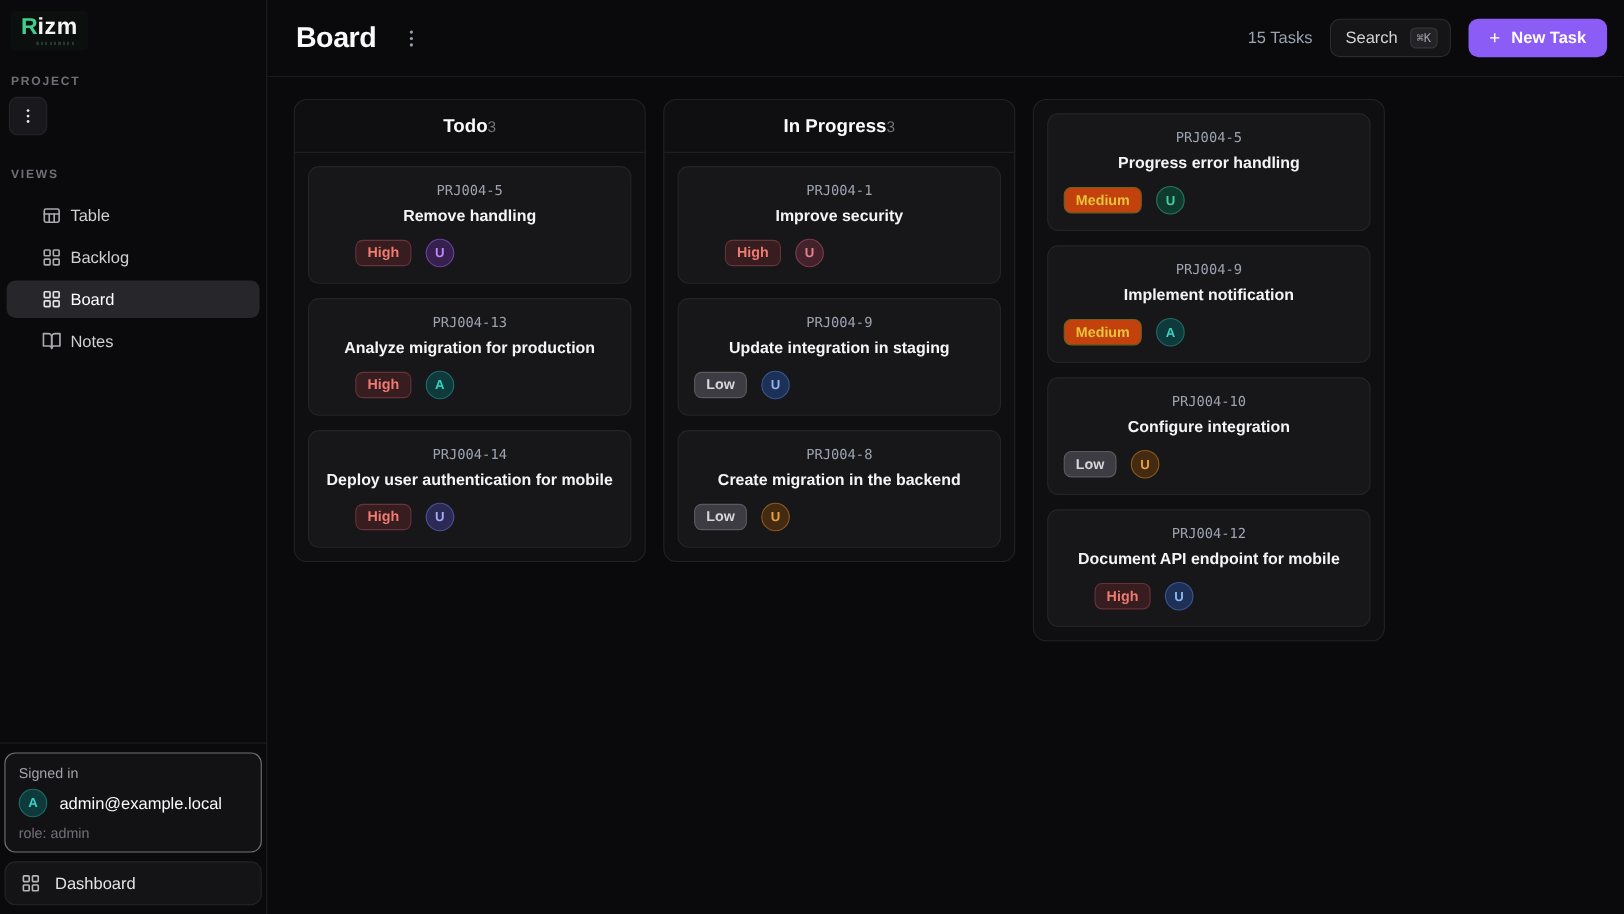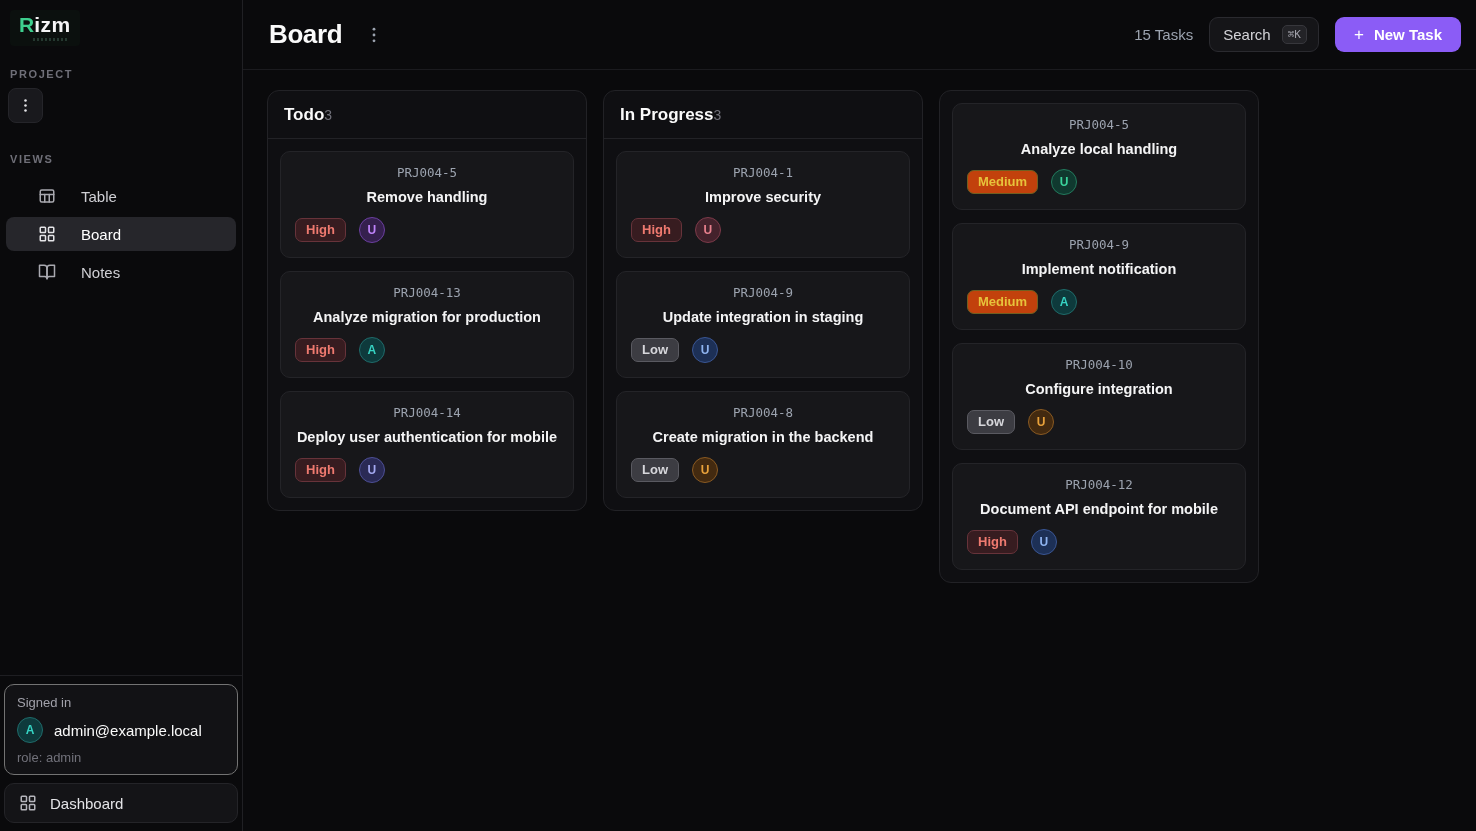--- a/index.html
+++ b/index.html
@@ -34,21 +34,21 @@
     font-size:14px; padding:0 28px 0 12px; font-family:"Liberation Sans", sans-serif;
   }
   .select-chevron { position:absolute; right:9px; top:9px; width:15px; height:15px;
     color:#d4d4d8; pointer-events:none; }
   .icon-btn {
     width:35px; height:35px; border-radius:8px; background:#19191d; border:1px solid #25252a;
     color:#e4e4e7; display:flex; align-items:center; justify-content:center; cursor:pointer;
   }
   .views-label { margin-top:30px; }
   .nav { display:flex; flex-direction:column; gap:4px; margin-top:6px; }
-  .nav-item { display:flex; align-items:center; gap:25px; padding:8px 10px 8px 32px;
+  .nav-item { display:flex; align-items:center; gap:8px; padding:8px 10px 8px 32px;
     border-radius:8px; font-size:15px; color:#cfcfd4; cursor:pointer; }
   .nav-item .nv-icon { width:18px; height:18px; color:#a9a9b0; flex-shrink:0; }
   .nav-item.active { background:#26262b; color:#ffffff; }
   .nav-item.active .nv-icon { color:#e4e4e7; }
   .flex-spacer { flex:1; }
   .sidebar-divider { border-top:1px solid #1e1e22; margin:8px -6px 8px; }
   .signed-card { background:#121215; border:1px solid #737373; border-radius:10px;
     padding:10px 12px 9px; margin:0 -2px; }
   .signed-label { color:#a1a1aa; font-size:13px; }
   .signed-row { display:flex; align-items:center; gap:11px; margin-top:7px; }
@@ -72,33 +72,33 @@
   .kbd { background:#232327; border:1px solid #37373c; border-radius:5px; padding:2px 5px;
     font-size:11px; color:#a1a1aa; font-family:"DejaVu Sans Mono", monospace; }
   .new-task-btn { margin-left:16px; background:#8b5cf6; border:none; color:#ffffff;
     border-radius:9px; padding:9px 19px; font-size:15px; font-weight:600;
     display:flex; align-items:center; gap:10px; cursor:pointer;
     font-family:"Liberation Sans", sans-serif; }
   .plus-glyph { font-size:17px; font-weight:400; line-height:1; }
   
   .board { display:flex; gap:16px; align-items:flex-start; padding:20px 24px; }
   .column { width:320px; background:#0f0f12; border:1px solid #222226; border-radius:12px; }
-  .col-header { display:flex; justify-content:flex-start; align-items:center;
+  .col-header { display:flex; justify-content:center; align-items:center;
     padding:14px 16px 13px; border-bottom:1px solid #222226; }
   .col-title { font-size:17px; font-weight:700; }
   .col-count { font-size:14px; color:#71717a; }
   .col-cards { padding:12px; display:flex; flex-direction:column; gap:13px;text-align:center; }
   .card { background:#17171a; border:1px solid #242428; border-radius:10px;
     padding:13px 14px 14px; cursor:pointer; }
   .card-id { font-family:"DejaVu Sans Mono", monospace; font-size:12.5px; color:#9ca3af; }
   .card-title { margin-top:9px; font-size:14.5px; font-weight:600; color:#f4f4f5; }
   .card-meta { margin-top:12px; display:flex; align-items:center; gap:13px; }
   .badge { display:inline-flex; align-items:center; padding:3px 10px 4px; border-radius:7px;
     font-size:13px; font-weight:600; border:1px solid transparent; }
-  .p-high   { color:#ef7a70; background:#371c20; border-color:#67333a; }
+  .p-high   { color:#ef7a70; background:#371c20; border-color:#67333a;margin-left:28px; }
   .p-medium { color:#e7c33b; background:#c2410c; border-color:#6f5f21; }
   .p-low    { color:#d7d7db; background:#3c3c42; border-color:#5a5a61; }
   .avatar { width:26px; height:26px; border-radius:50%; display:inline-flex;
     align-items:center; justify-content:center; font-size:12px; font-weight:700;
     border:1.5px solid; flex-shrink:0; }
   .av-violet  { background:#35204e; border-color:#6b3fa0; color:#c084fc; }
   .av-indigo  { background:#2a2a55; border-color:#4d4f96; color:#a5aaf2; }
   .av-teal    { background:#0e3a3c; border-color:#1f6b6a; color:#36d3c3; }
   .av-rose    { background:#44222c; border-color:#7c3a49; color:#e8808d; }
   .av-blue    { background:#1d3056; border-color:#3a5694; color:#8fb4f0; }
@@ -136,20 +136,31 @@
     <div class="nav-item">
       <span class="nv-icon">
         <svg viewBox="0 0 24 24" fill="none" stroke="currentColor" stroke-width="2" stroke-linecap="round" stroke-linejoin="round" width="18" height="18">
             <rect x="3" y="4" width="18" height="16" rx="2"></rect>
             <line x1="3" y1="10" x2="21" y2="10"></line>
             <line x1="9" y1="10" x2="9" y2="20"></line>
             <line x1="15" y1="10" x2="15" y2="20"></line>
           </svg>
       </span>
       <span>Table</span>
+    </div>
+    <div class="nav-item">
+      <span class="nv-icon">
+        <svg viewBox="0 0 24 24" fill="none" stroke="currentColor" stroke-width="2" stroke-linecap="round" stroke-linejoin="round" width="18" height="18">
+            <rect x="3" y="3" width="7" height="7" rx="1"></rect>
+            <rect x="14" y="3" width="7" height="7" rx="1"></rect>
+            <rect x="3" y="14" width="7" height="7" rx="1"></rect>
+            <rect x="14" y="14" width="7" height="7" rx="1"></rect>
+          </svg>
+      </span>
+      <span>Backlog</span>
     </div>
     <div class="nav-item active">
       <span class="nv-icon">
         <svg viewBox="0 0 24 24" fill="none" stroke="currentColor" stroke-width="2" stroke-linecap="round" stroke-linejoin="round" width="18" height="18">
             <rect x="3" y="3" width="7" height="7" rx="1"></rect>
             <rect x="14" y="3" width="7" height="7" rx="1"></rect>
             <rect x="3" y="14" width="7" height="7" rx="1"></rect>
             <rect x="14" y="14" width="7" height="7" rx="1"></rect>
           </svg>
       </span>
@@ -278,21 +289,21 @@
             <span class="avatar av-amber">U</span>
           </div>
         </div>
       </div>
     </section>
 
     <section class="column">
       <div class="col-cards">
         <div class="card">
           <div class="card-id">PRJ004-5</div>
-          <div class="card-title">Analyze local handling</div>
+          <div class="card-title">Progress error handling</div>
           <div class="card-meta">
             <span class="badge p-medium">Medium</span>
             <span class="avatar av-emerald">U</span>
           </div>
         </div>
         <div class="card">
           <div class="card-id">PRJ004-9</div>
           <div class="card-title">Implement notification</div>
           <div class="card-meta">
             <span class="badge p-medium">Medium</span>

